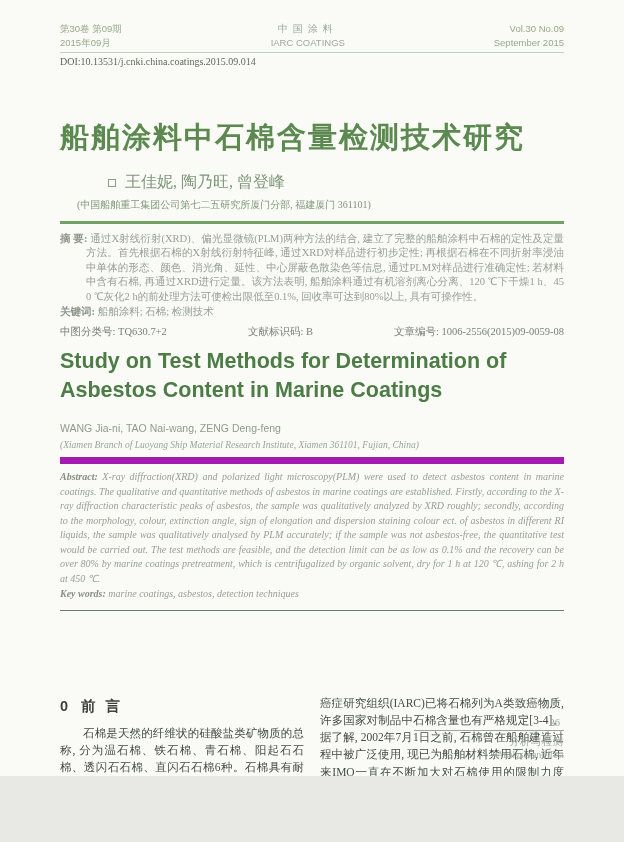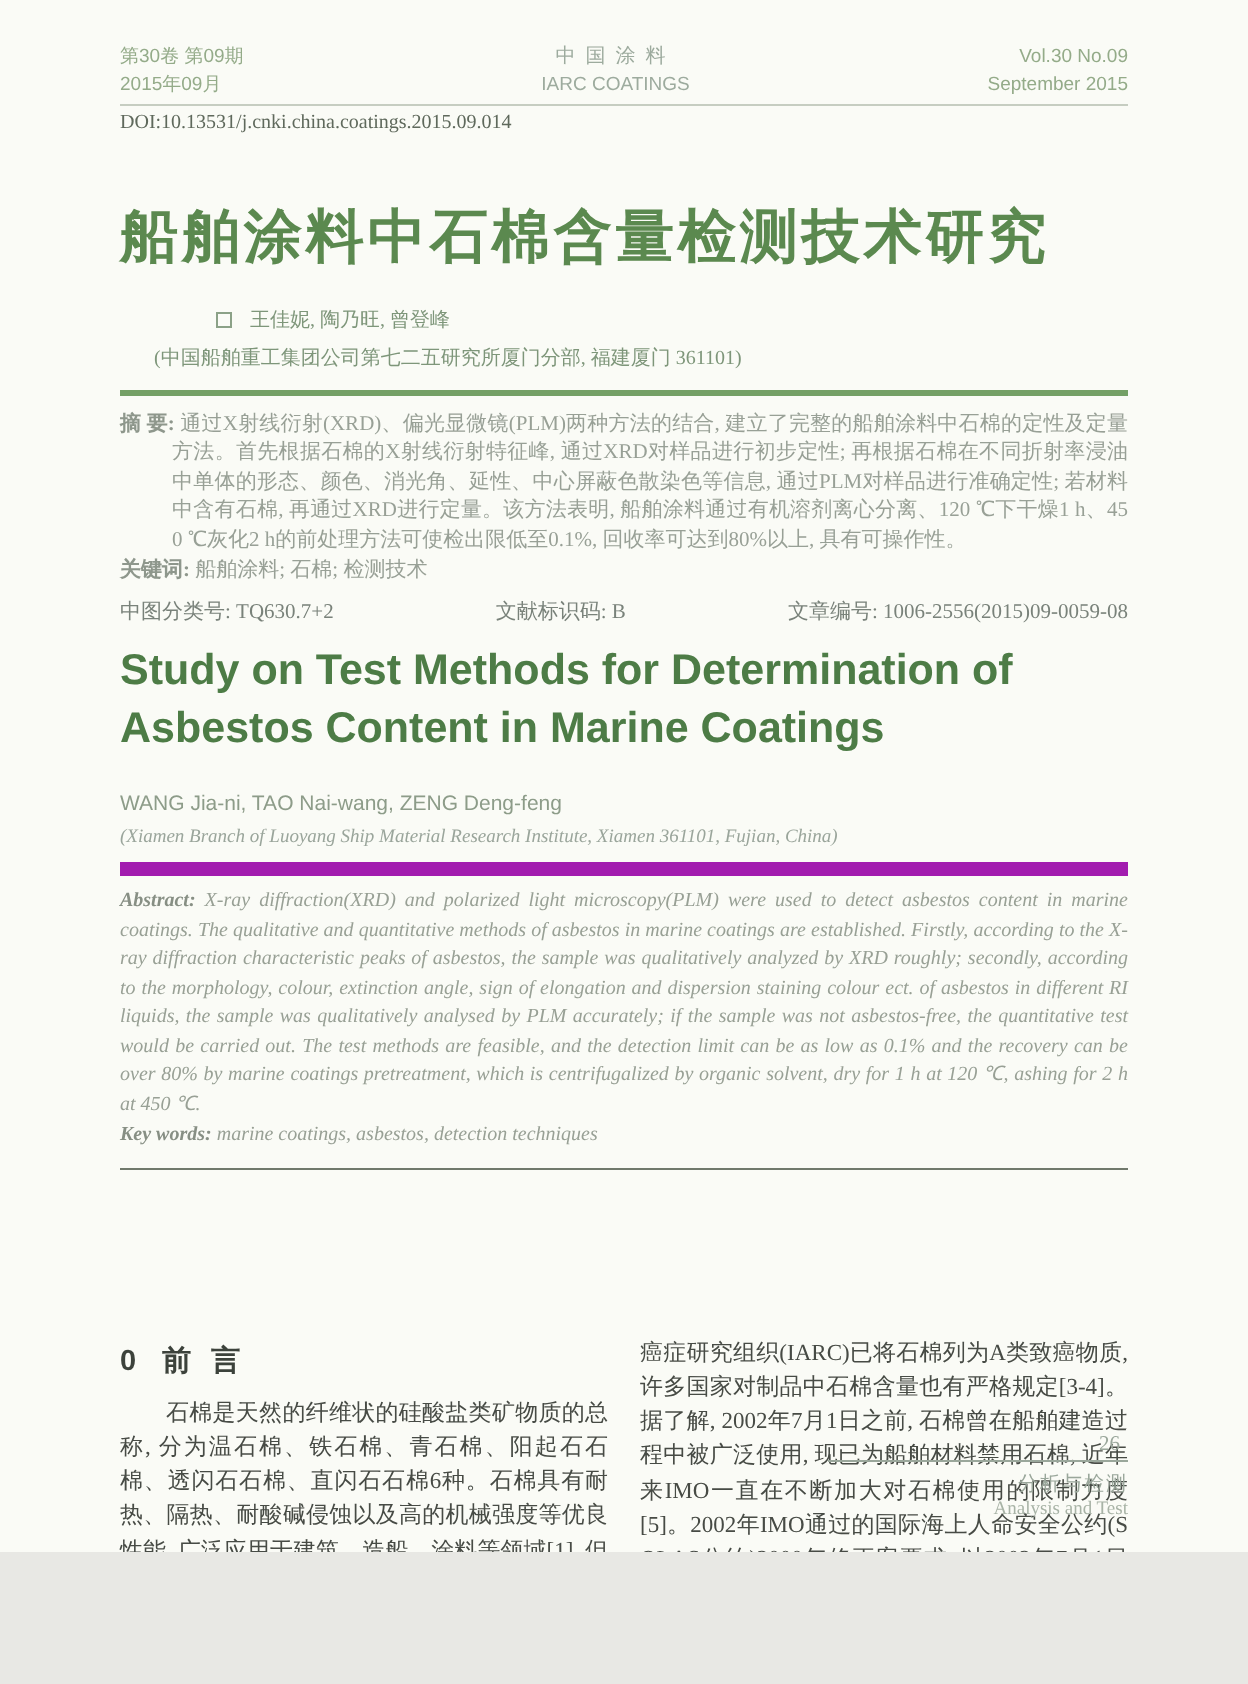--- a/index.html
+++ b/index.html
@@ -20,28 +20,28 @@
   .jh-col { font-family: "Liberation Sans", sans-serif; font-size: 9.5px; line-height: 14px; color: #94ab89; }
   .jh-left { text-align: left; }
   .jh-center { text-align: center; color: #9dab9e; }
   .jh-center .cn { letter-spacing: 5px; font-size: 10px; font-family: Liberation Serif, serif; }
   .jh-right { text-align: right; }
   .header-rule { border-bottom: 1px solid #c6cdc1; margin-top: 2px; }
   .doi-line { font-size: 10px; color: #5f695c; margin-top: 3px; font-family: "Liberation Serif", serif; }
 
   
   .cn-title {
-    margin-top: 32px;
+    margin-top: 51px;
     font-family: "Liberation Sans", sans-serif;
     font-weight: 700;
     font-size: 29px;
     letter-spacing: 2px;
     color: #5b894f;
   }
-  .authors-row { margin-top: 14px; display: flex; align-items: center; color: #7e967a; font-size: 10px; padding-left: 48px; }
+  .authors-row { margin-top: 14px; display: flex; align-items: center; color: #7e967a; font-size: 16px; padding-left: 48px; }
   .author-marker {
     display: inline-block; width: 8px; height: 8px;
     border: 1px solid #8ba187; margin-right: 9px; flex: 0 0 auto;
   }
   .affiliation-cn { margin-top: 5px; padding-left: 17px; font-size: 10px; color: #7e967a; }
   .green-rule { margin-top: 9px; height: 2.5px; background: #74a066; }
 
   
   .abstract-cn {
     margin-top: 8px; font-size: 10.5px; line-height: 14.6px;

